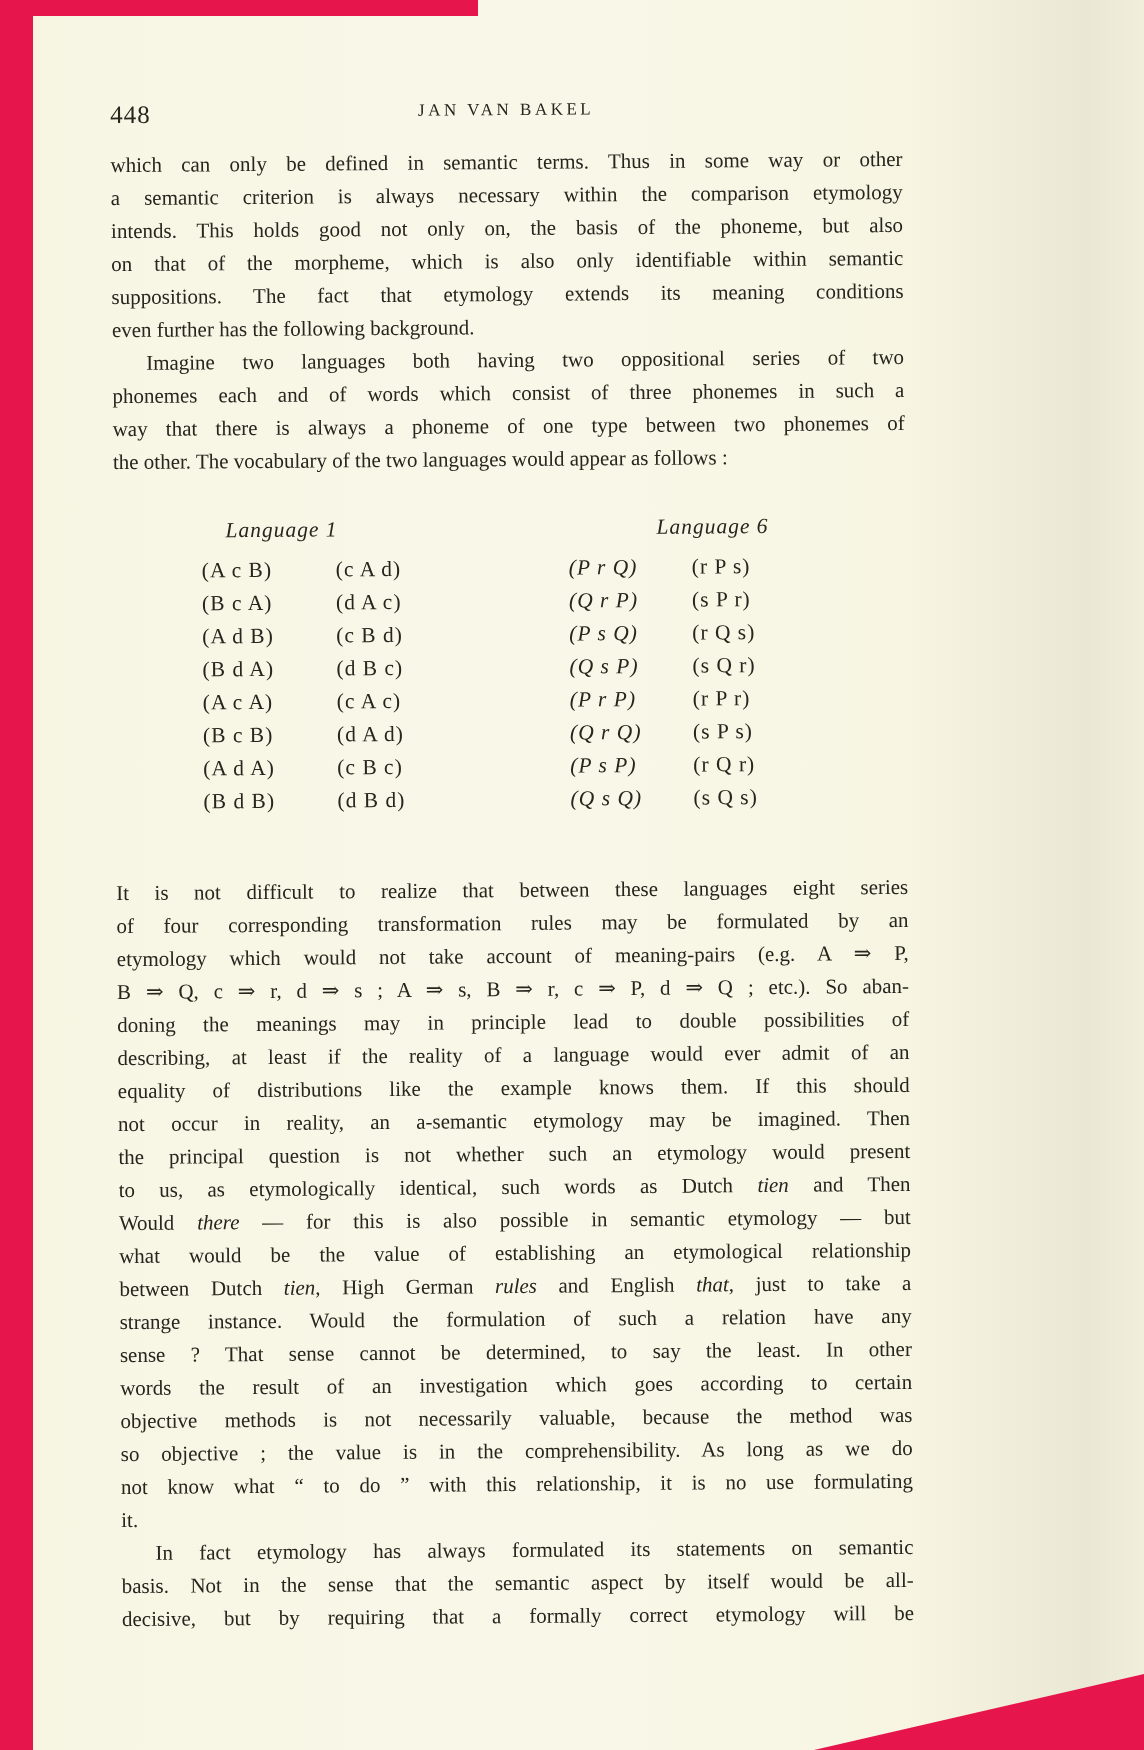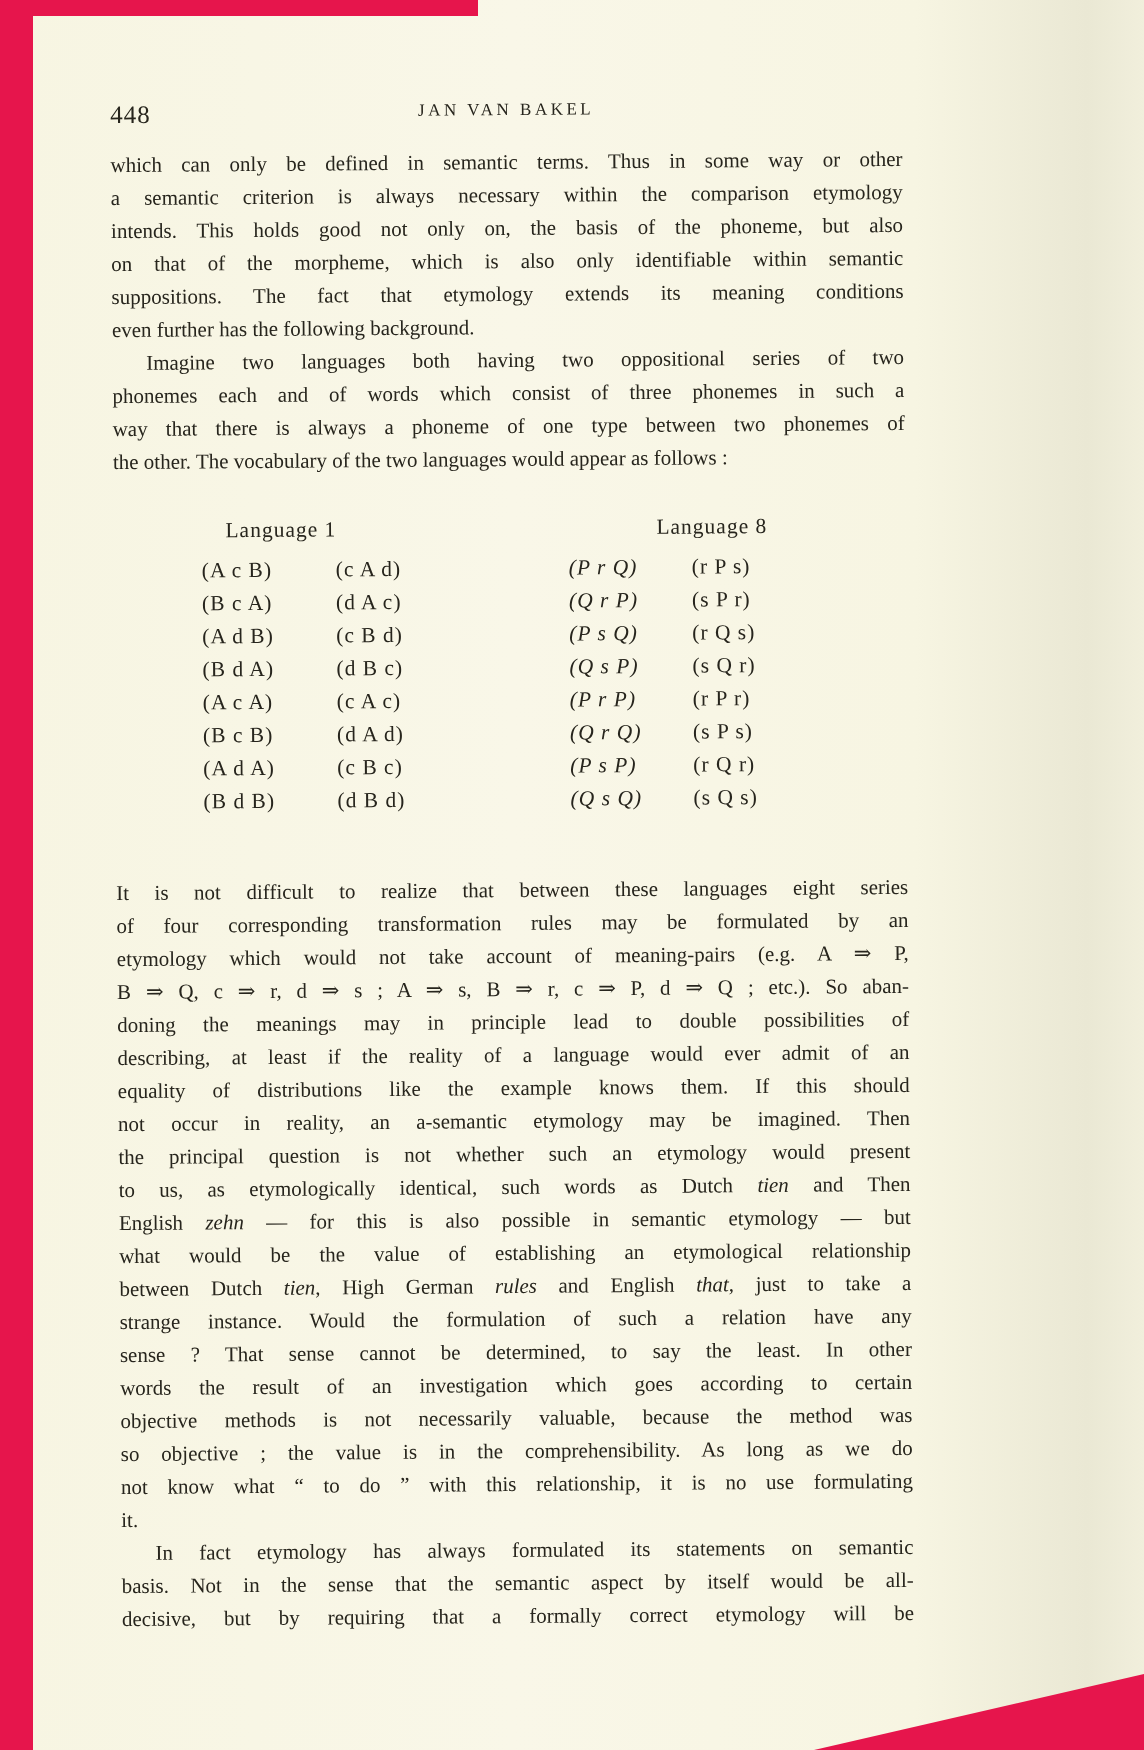--- a/index.html
+++ b/index.html
@@ -42,21 +42,21 @@
   .line {
     height: 33px; line-height: 33px;
     text-align: justify;
     text-align-last: justify;
     white-space: normal;
   }
   .line.short { text-align-last: left; }
   .line.indent { text-indent: 34px; }
   .langtable { margin-top: 40px; margin-bottom: 58px; }
   .thead { position: relative; height: 36px; font-size: 21.5px; }
-  .th { position: absolute; top: 0; letter-spacing: 1px; }
+  .th { position: absolute; top: 0; font-style: italic; letter-spacing: 1px; }
   .th1 { left: 112px; }
   .th2 { left: 543px; }
   .trow { display: flex; height: 33px; line-height: 33px; padding-left: 88px; font-size: 21.5px; letter-spacing: 1px; }
   .tcell.c0 { width: 134px; }
   .tcell.c1 { width: 233px; }
   .tcell.c2 { width: 123px; font-style: italic; }
   .tcell.c3 { flex: 1; }
   i { }
 </style>
 </head>
@@ -79,21 +79,21 @@
         </div>
       <div class="para">
           <div class="line indent"><span>Imagine two languages both having two oppositional series of two</span></div>
           <div class="line"><span>phonemes each and of words which consist of three phonemes in such a</span></div>
           <div class="line"><span>way that there is always a phoneme of one type between two phonemes of</span></div>
           <div class="line short"><span>the other. The vocabulary of the two languages would appear as follows :</span></div>
         </div>
       <div class="langtable">
         <div class="thead">
           <span class="th th1">Language 1</span>
-          <span class="th th2">Language 8</span>
+          <span class="th th2">Language 6</span>
         </div>
         <div class="trows">
             <div class="trow">
               <span class="tcell c0">(A c B)</span>
               <span class="tcell c1">(c A d)</span>
               <span class="tcell c2">(P r Q)</span>
               <span class="tcell c3">(r P s)</span>
             </div>
             <div class="trow">
               <span class="tcell c0">(B c A)</span>
@@ -143,21 +143,21 @@
           <div class="line"><span>It is not difficult to realize that between these languages eight series</span></div>
           <div class="line"><span>of four corresponding transformation rules may be formulated by an</span></div>
           <div class="line"><span>etymology which would not take account of meaning-pairs (e.g. A ⇒ P,</span></div>
           <div class="line"><span>B ⇒ Q, c ⇒ r, d ⇒ s ; A ⇒ s, B ⇒ r, c ⇒ P, d ⇒ Q ; etc.). So aban-</span></div>
           <div class="line"><span>doning the meanings may in principle lead to double possibilities of</span></div>
           <div class="line"><span>describing, at least if the reality of a language would ever admit of an</span></div>
           <div class="line"><span>equality of distributions like the example knows them. If this should</span></div>
           <div class="line"><span>not occur in reality, an a-semantic etymology may be imagined. Then</span></div>
           <div class="line"><span>the principal question is not whether such an etymology would present</span></div>
           <div class="line"><span>to us, as etymologically identical, such words as Dutch </span><i>tien</i><span> and Then</span></div>
-          <div class="line"><span>English </span><i>zehn</i><span> — for this is also possible in semantic etymology — but</span></div>
+          <div class="line"><span>Would </span><i>there</i><span> — for this is also possible in semantic etymology — but</span></div>
           <div class="line"><span>what would be the value of establishing an etymological relationship</span></div>
           <div class="line"><span>between Dutch </span><i>tien</i><span>, High German </span><i>rules</i><span> and English </span><i>that</i><span>, just to take a</span></div>
           <div class="line"><span>strange instance. Would the formulation of such a relation have any</span></div>
           <div class="line"><span>sense ? That sense cannot be determined, to say the least. In other</span></div>
           <div class="line"><span>words the result of an investigation which goes according to certain</span></div>
           <div class="line"><span>objective methods is not necessarily valuable, because the method was</span></div>
           <div class="line"><span>so objective ; the value is in the comprehensibility. As long as we do</span></div>
           <div class="line"><span>not know what “ to do ” with this relationship, it is no use formulating</span></div>
           <div class="line short"><span>it.</span></div>
         </div>

